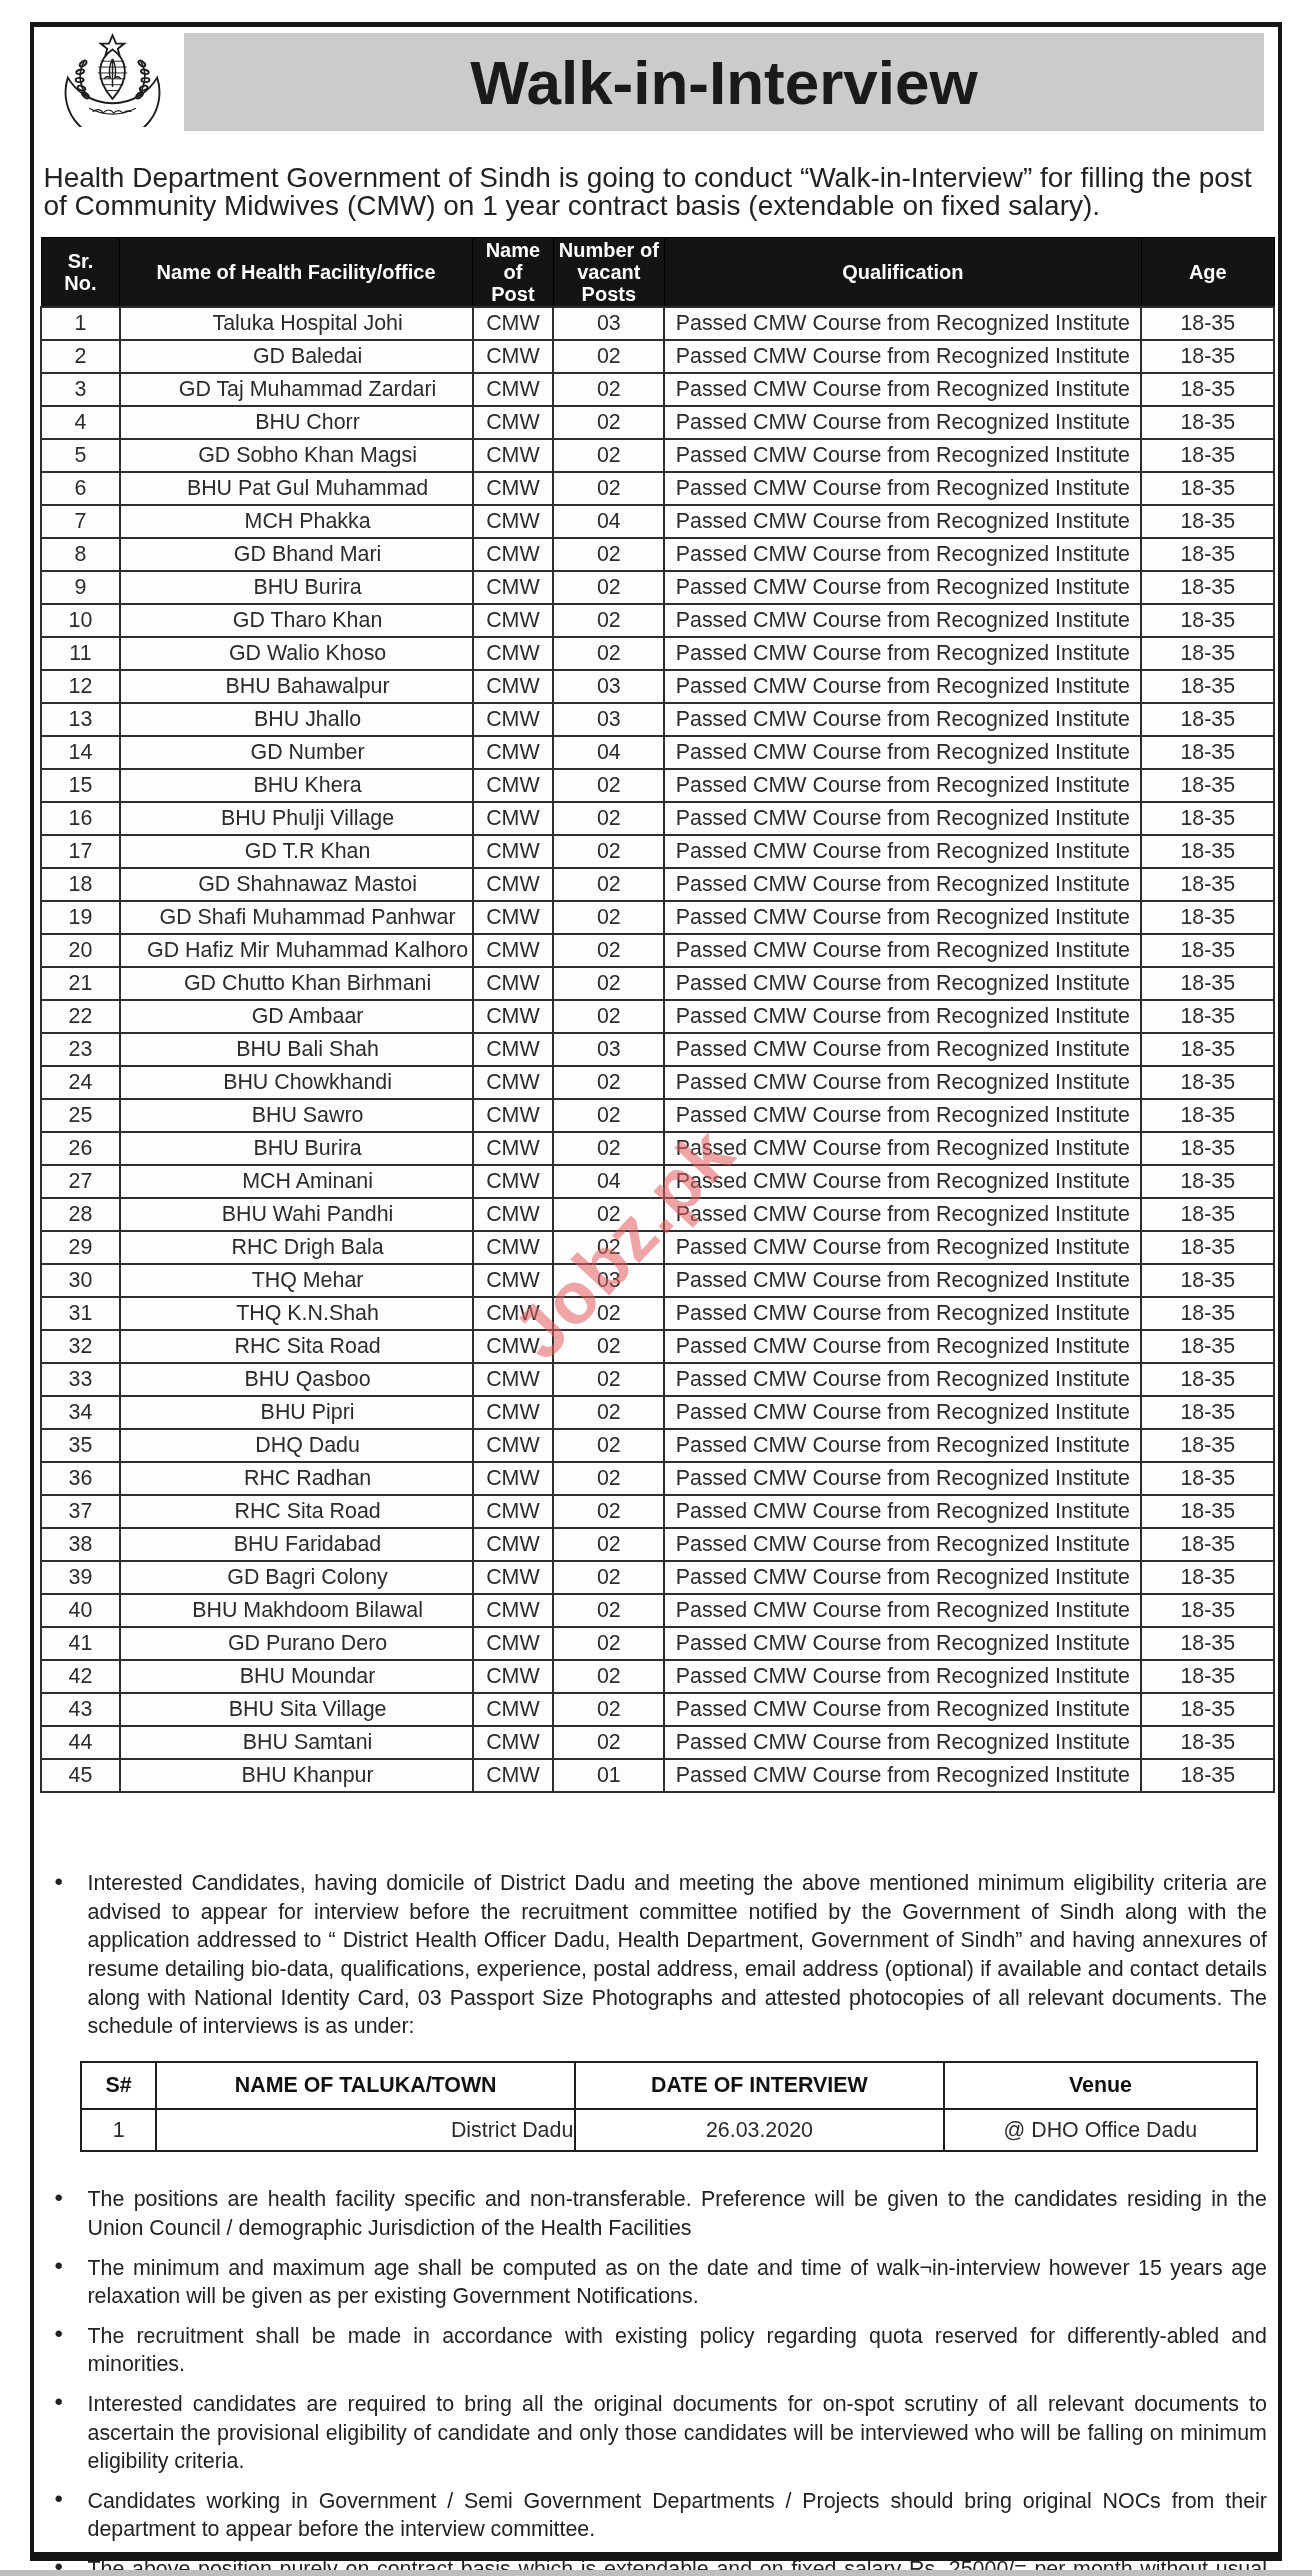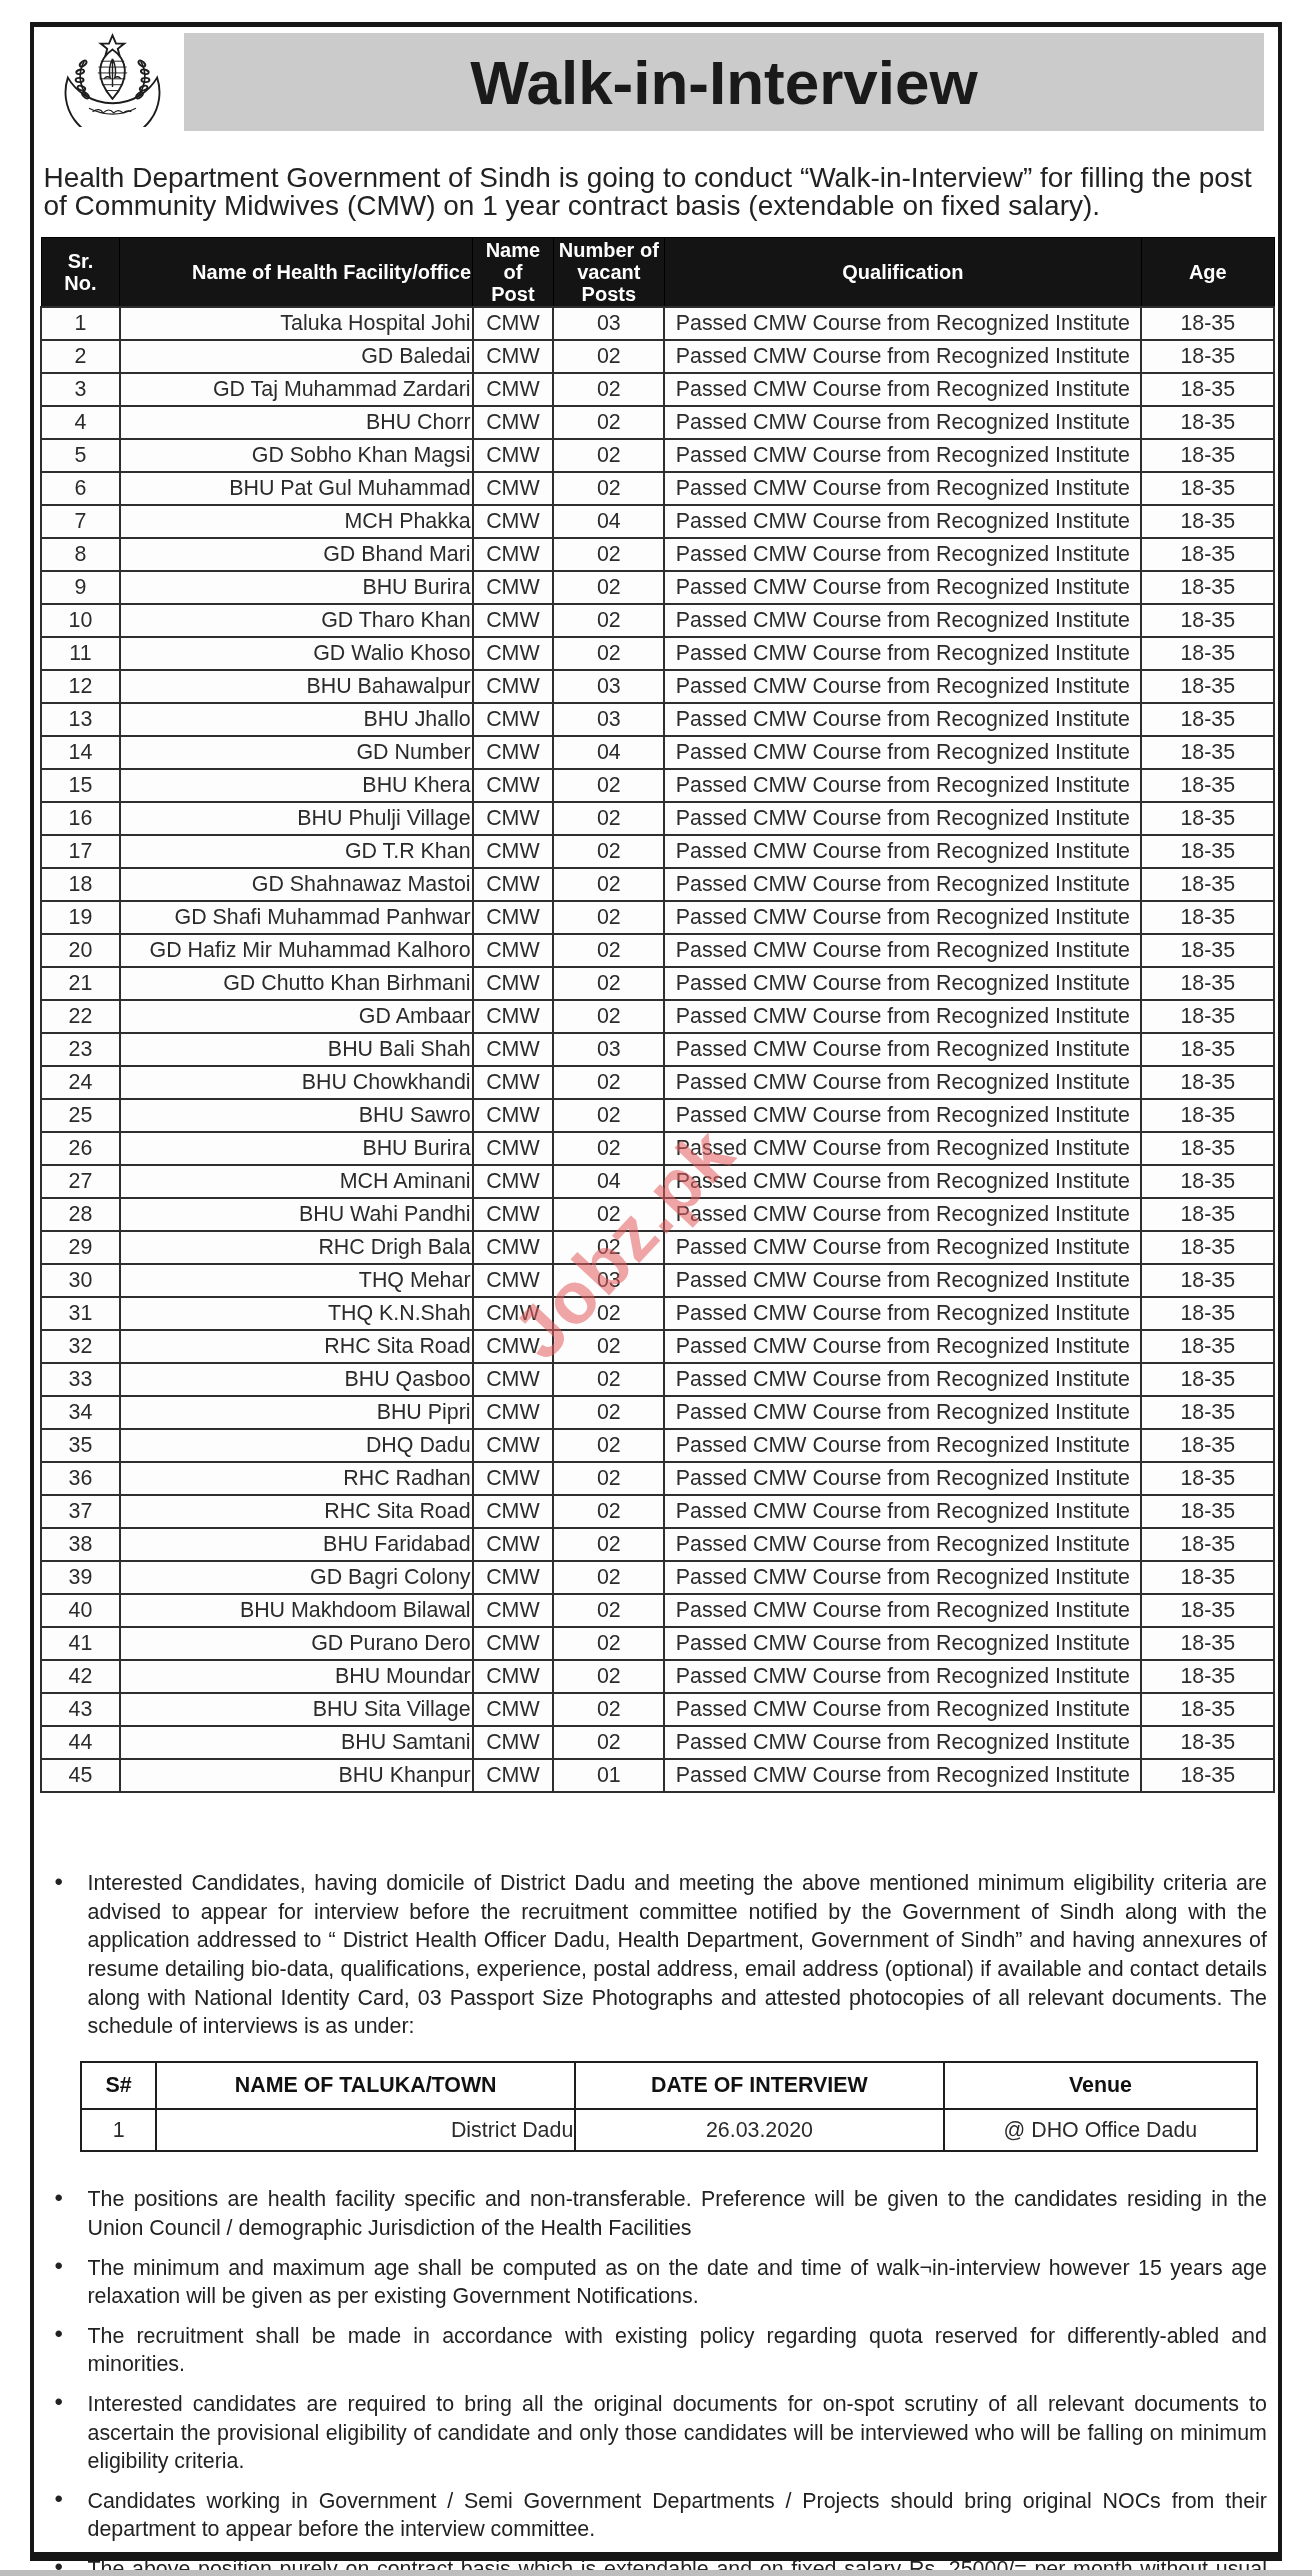--- a/index.html
+++ b/index.html
@@ -25,23 +25,23 @@
 
   
   table{border-collapse:collapse;}
   .main-table{width:1235px;margin:17.5px auto 0 auto;table-layout:fixed;}
   .main-table th{background:#141414;color:#fff;font-size:20px;font-weight:bold;
                  border:1.6px solid #000;height:49px;white-space:pre-line;
                  text-align:center;vertical-align:middle;line-height:22px;}
   .main-table td{border:2px solid #2e2e2e;height:29px;font-size:21.4px;color:#2b2b2b;
                  text-align:center;vertical-align:middle;background:#fdfdfd;
                  overflow:hidden;white-space:nowrap;}
-  .main-table td.col1{text-align:right;padding-left:24px;}
+  .main-table td.col1{text-align:center;padding-left:24px;}
   .main-table .col0{width:6.2%;}
-  .main-table .col1{width:28.8%;text-align:right;}
+  .main-table .col1{width:28.8%;}
   .main-table .col2{width:6.4%;}
   .main-table .col3{width:8.9%;}
   .main-table .col4{width:39.0%;}
   .main-table .col5{width:10.7%;}
 
   
   .watermark{position:absolute;left:484px;top:1206px;width:270px;
              transform:rotate(-47deg);font-size:73px;font-weight:bold;
              color:rgba(228,92,92,0.55);letter-spacing:1.6px;pointer-events:none;}
 

